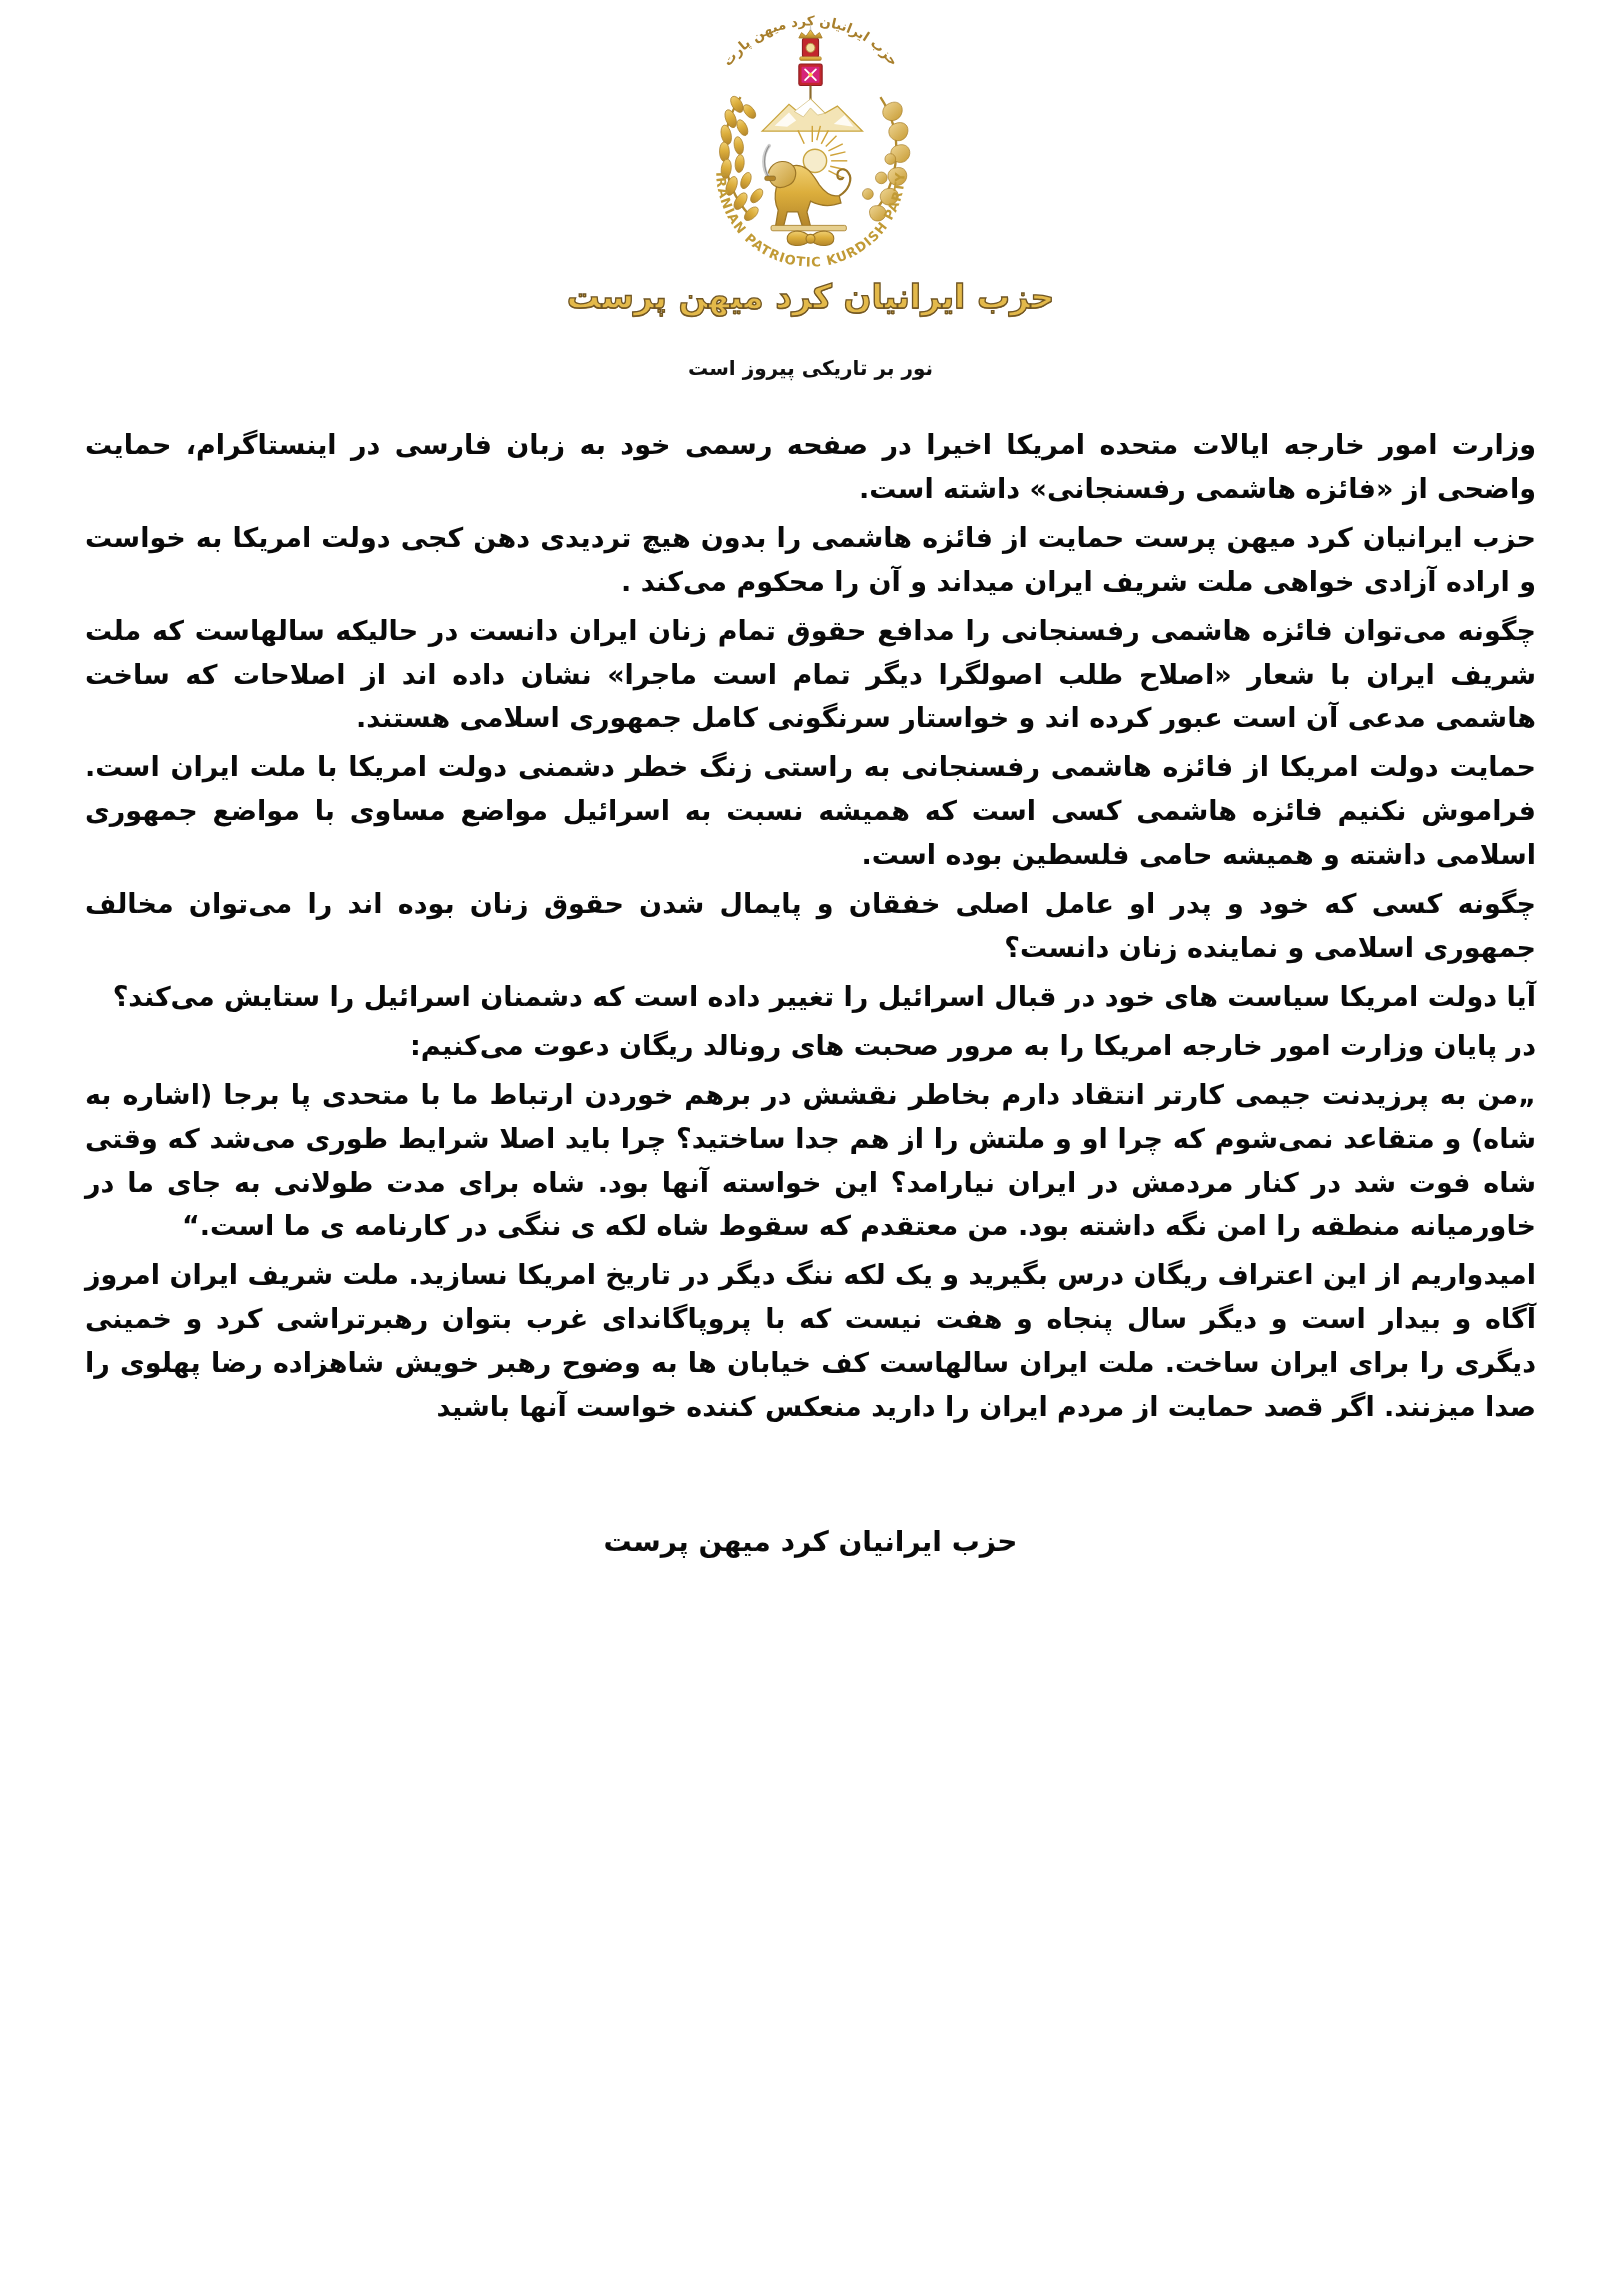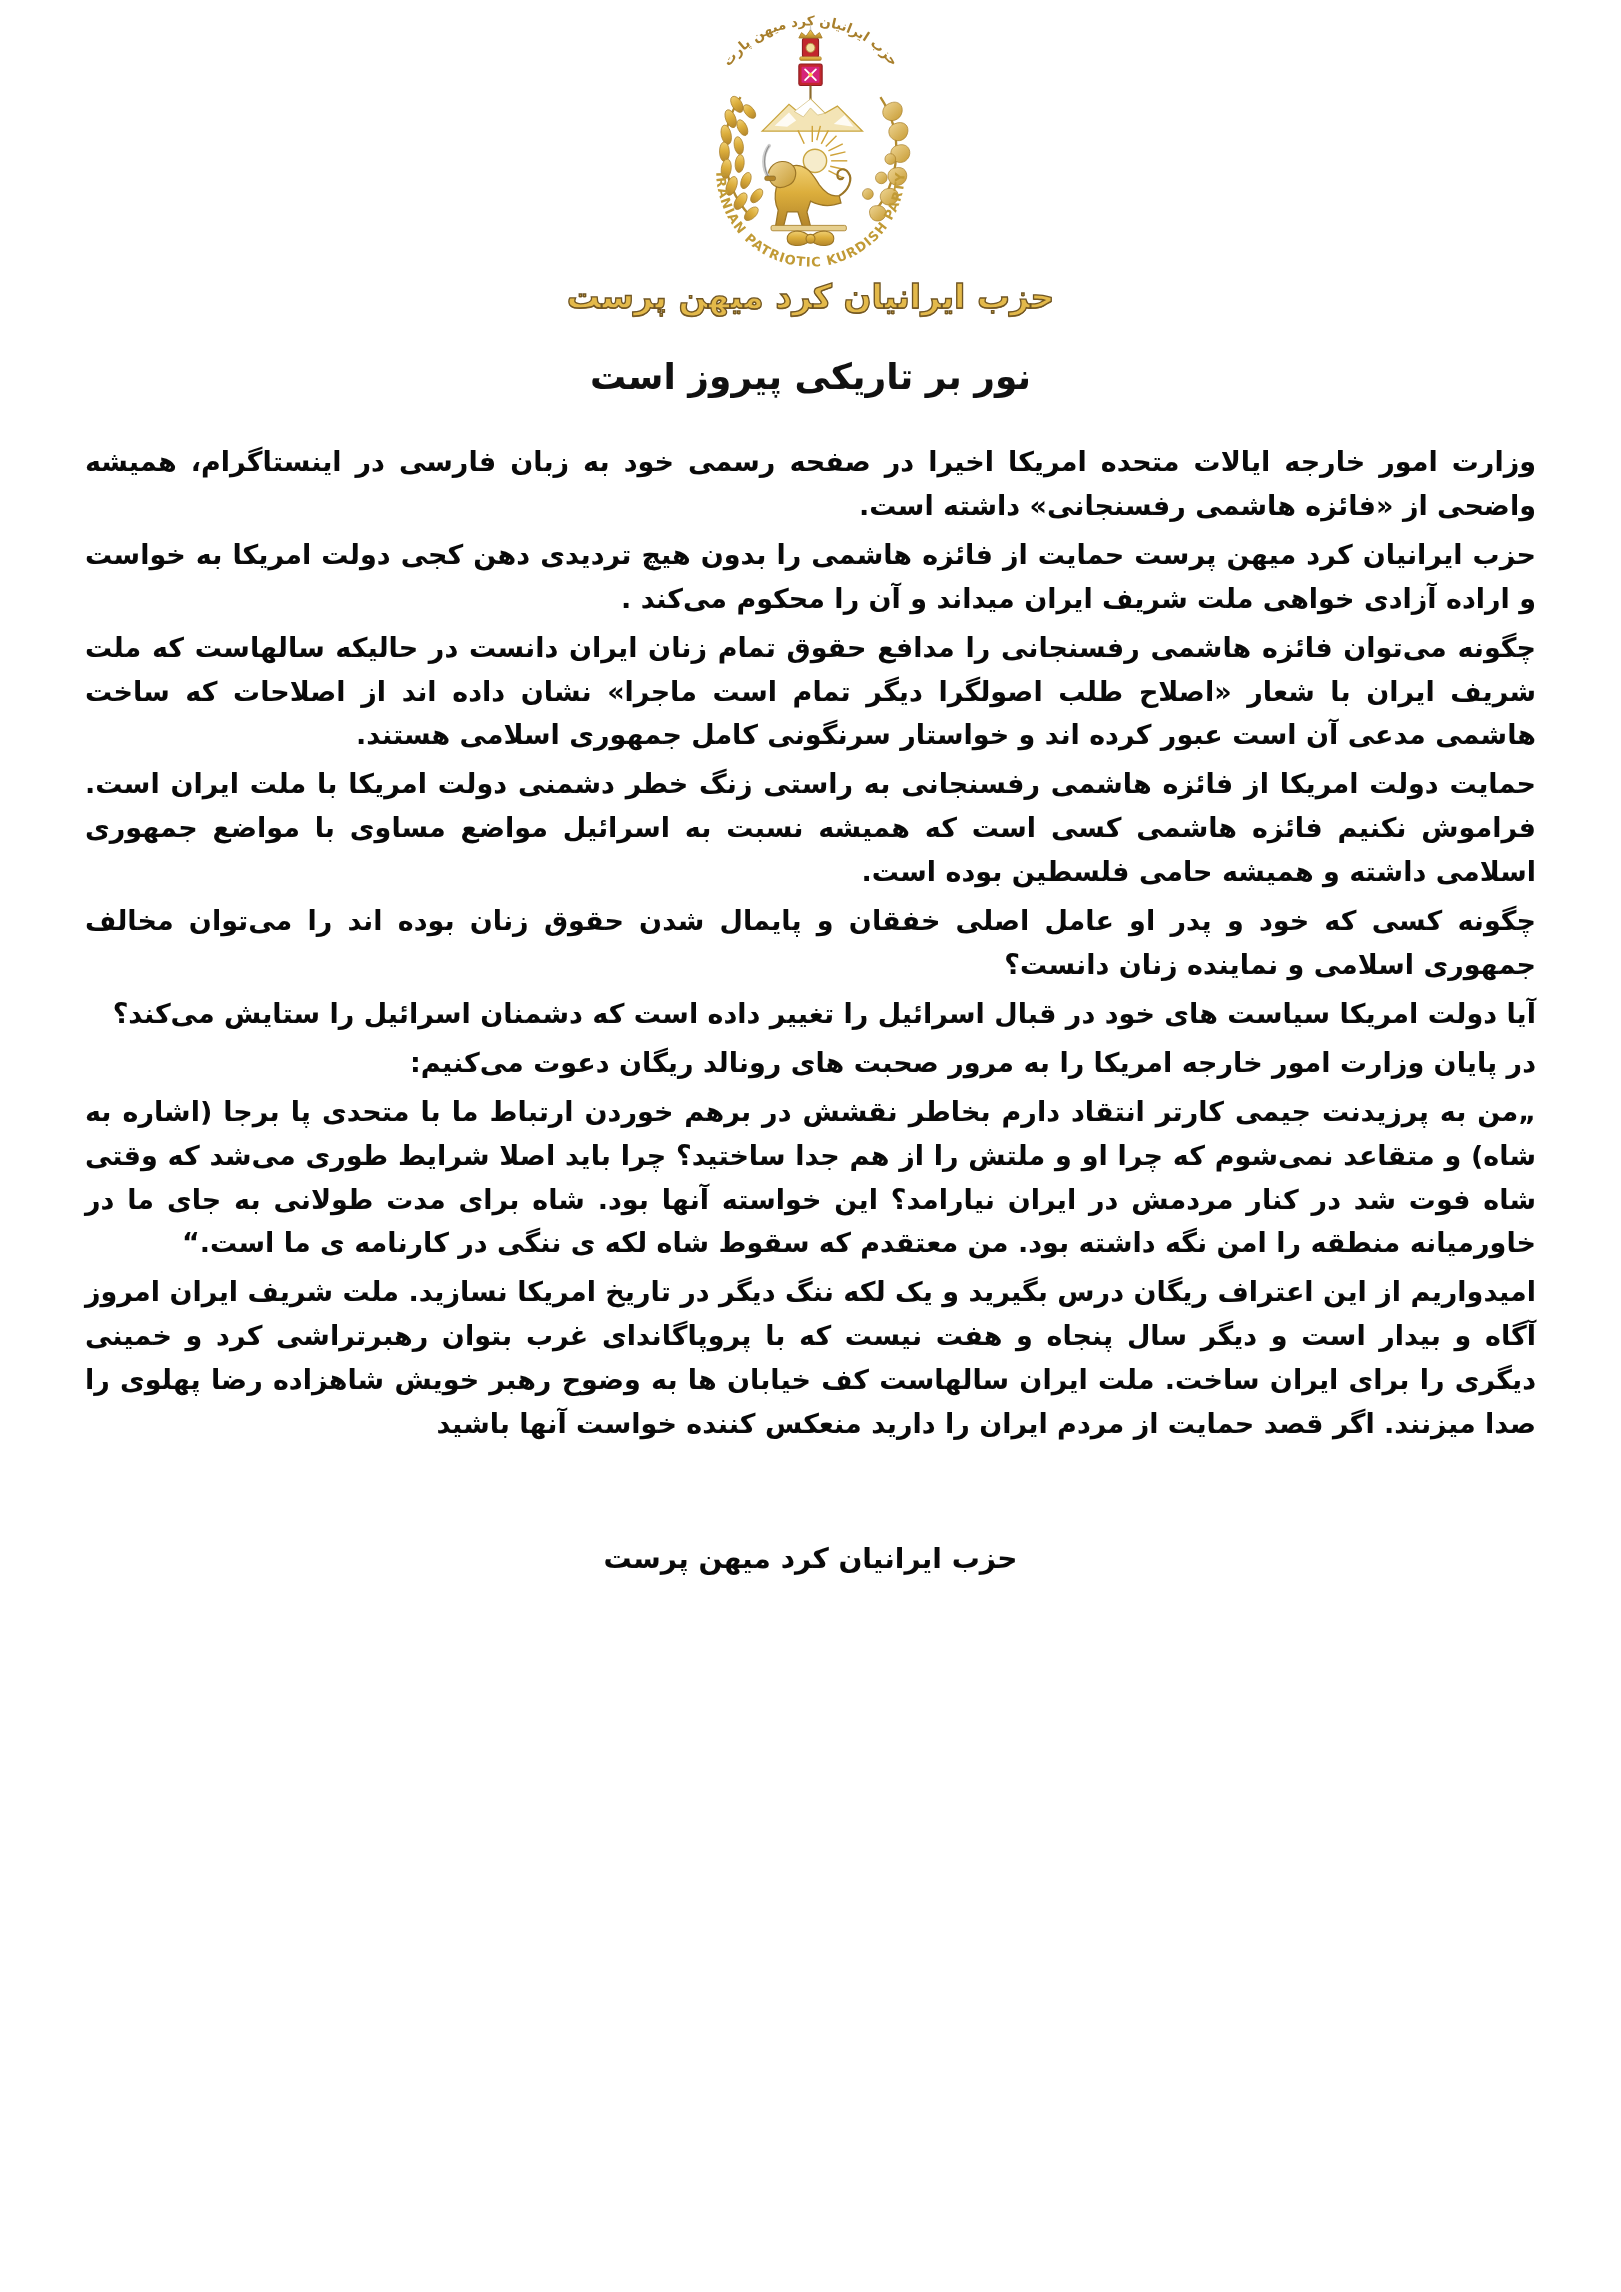--- a/index.html
+++ b/index.html
@@ -45,21 +45,21 @@
     color: #e3b94a;
     -webkit-text-stroke: 1.3px #6f5524;
     text-shadow: 0 0.9px 0 #8a6a2c;
     line-height: 1.2;
     direction: rtl;
   }
 
   .doc-title {
     margin-top: 39px;
     text-align: center;
-    font-size: 36px;
+    font-size: 20px;
     font-weight: 700;
     color: #111111;
     letter-spacing: 0.2px;
   }
 
   
   .body-copy {
     margin-top: 43px;
     direction: rtl;
   }
@@ -221,21 +221,21 @@
       </svg>
     </div>
 
     <div class="party-name-gold">حزب ایرانیان کرد میهن پرست</div>
 
     <h1 class="doc-title">نور بر تاریکی پیروز است</h1>
   </div>
 
   <div class="body-copy">
 
-    <p class="para">وزارت امور خارجه ایالات متحده امریکا اخیرا در صفحه رسمی خود به زبان فارسی در اینستاگرام، همیشه واضحی از «فائزه هاشمی رفسنجانی» داشته است.</p>
+    <p class="para">وزارت امور خارجه ایالات متحده امریکا اخیرا در صفحه رسمی خود به زبان فارسی در اینستاگرام، حمایت واضحی از «فائزه هاشمی رفسنجانی» داشته است.</p>
     <p class="para">حزب ایرانیان کرد میهن پرست حمایت از فائزه هاشمی را بدون هیچ تردیدی دهن کجی دولت امریکا به خواست و اراده آزادی خواهی ملت شریف ایران میداند و آن را محکوم می‌کند .</p>
     <p class="para">چگونه می‌توان فائزه هاشمی رفسنجانی را مدافع حقوق تمام زنان ایران دانست در حالیکه سالهاست که ملت شریف ایران با شعار «اصلاح طلب اصولگرا دیگر تمام است ماجرا» نشان داده اند از اصلاحات که ساخت هاشمی مدعی آن است عبور کرده اند و خواستار سرنگونی کامل جمهوری اسلامی هستند.</p>
     <p class="para">حمایت دولت امریکا از فائزه هاشمی رفسنجانی به راستی زنگ خطر دشمنی دولت امریکا با ملت ایران است. فراموش نکنیم فائزه هاشمی کسی است که همیشه نسبت به اسرائیل مواضع مساوی با مواضع جمهوری اسلامی داشته و همیشه حامی فلسطین بوده است.</p>
     <p class="para">چگونه کسی که خود و پدر او عامل اصلی خفقان و پایمال شدن حقوق زنان بوده اند را می‌توان مخالف جمهوری اسلامی و نماینده زنان دانست؟</p>
     <p class="para">آیا دولت امریکا سیاست های خود در قبال اسرائیل را تغییر داده است که دشمنان اسرائیل را ستایش می‌کند؟</p>
     <p class="para">در پایان وزارت امور خارجه امریکا را به مرور صحبت های رونالد ریگان دعوت می‌کنیم:</p>
 
     <p class="para quote-block">„من به پرزیدنت جیمی کارتر انتقاد دارم بخاطر نقشش در برهم خوردن ارتباط ما با متحدی پا برجا (اشاره به شاه) و متقاعد نمی‌شوم که چرا او و ملتش را از هم جدا ساختید؟ چرا باید اصلا شرایط طوری می‌شد که وقتی شاه فوت شد در کنار مردمش در ایران نیارامد؟ این خواسته آنها بود. شاه برای مدت طولانی به جای ما در خاورمیانه منطقه را امن نگه داشته بود. من معتقدم که سقوط شاه لکه ی ننگی در کارنامه ی ما است.“</p>
 
     <p class="para">امیدواریم از این اعتراف ریگان درس بگیرید و یک لکه ننگ دیگر در تاریخ امریکا نسازید. ملت شریف ایران امروز آگاه و بیدار است و دیگر سال پنجاه و هفت نیست که با پروپاگاندای غرب بتوان رهبرتراشی کرد و خمینی دیگری را برای ایران ساخت. ملت ایران سالهاست کف خیابان ها به وضوح رهبر خویش شاهزاده رضا پهلوی را صدا میزنند. اگر قصد حمایت از مردم ایران را دارید منعکس کننده خواست آنها باشید</p>

